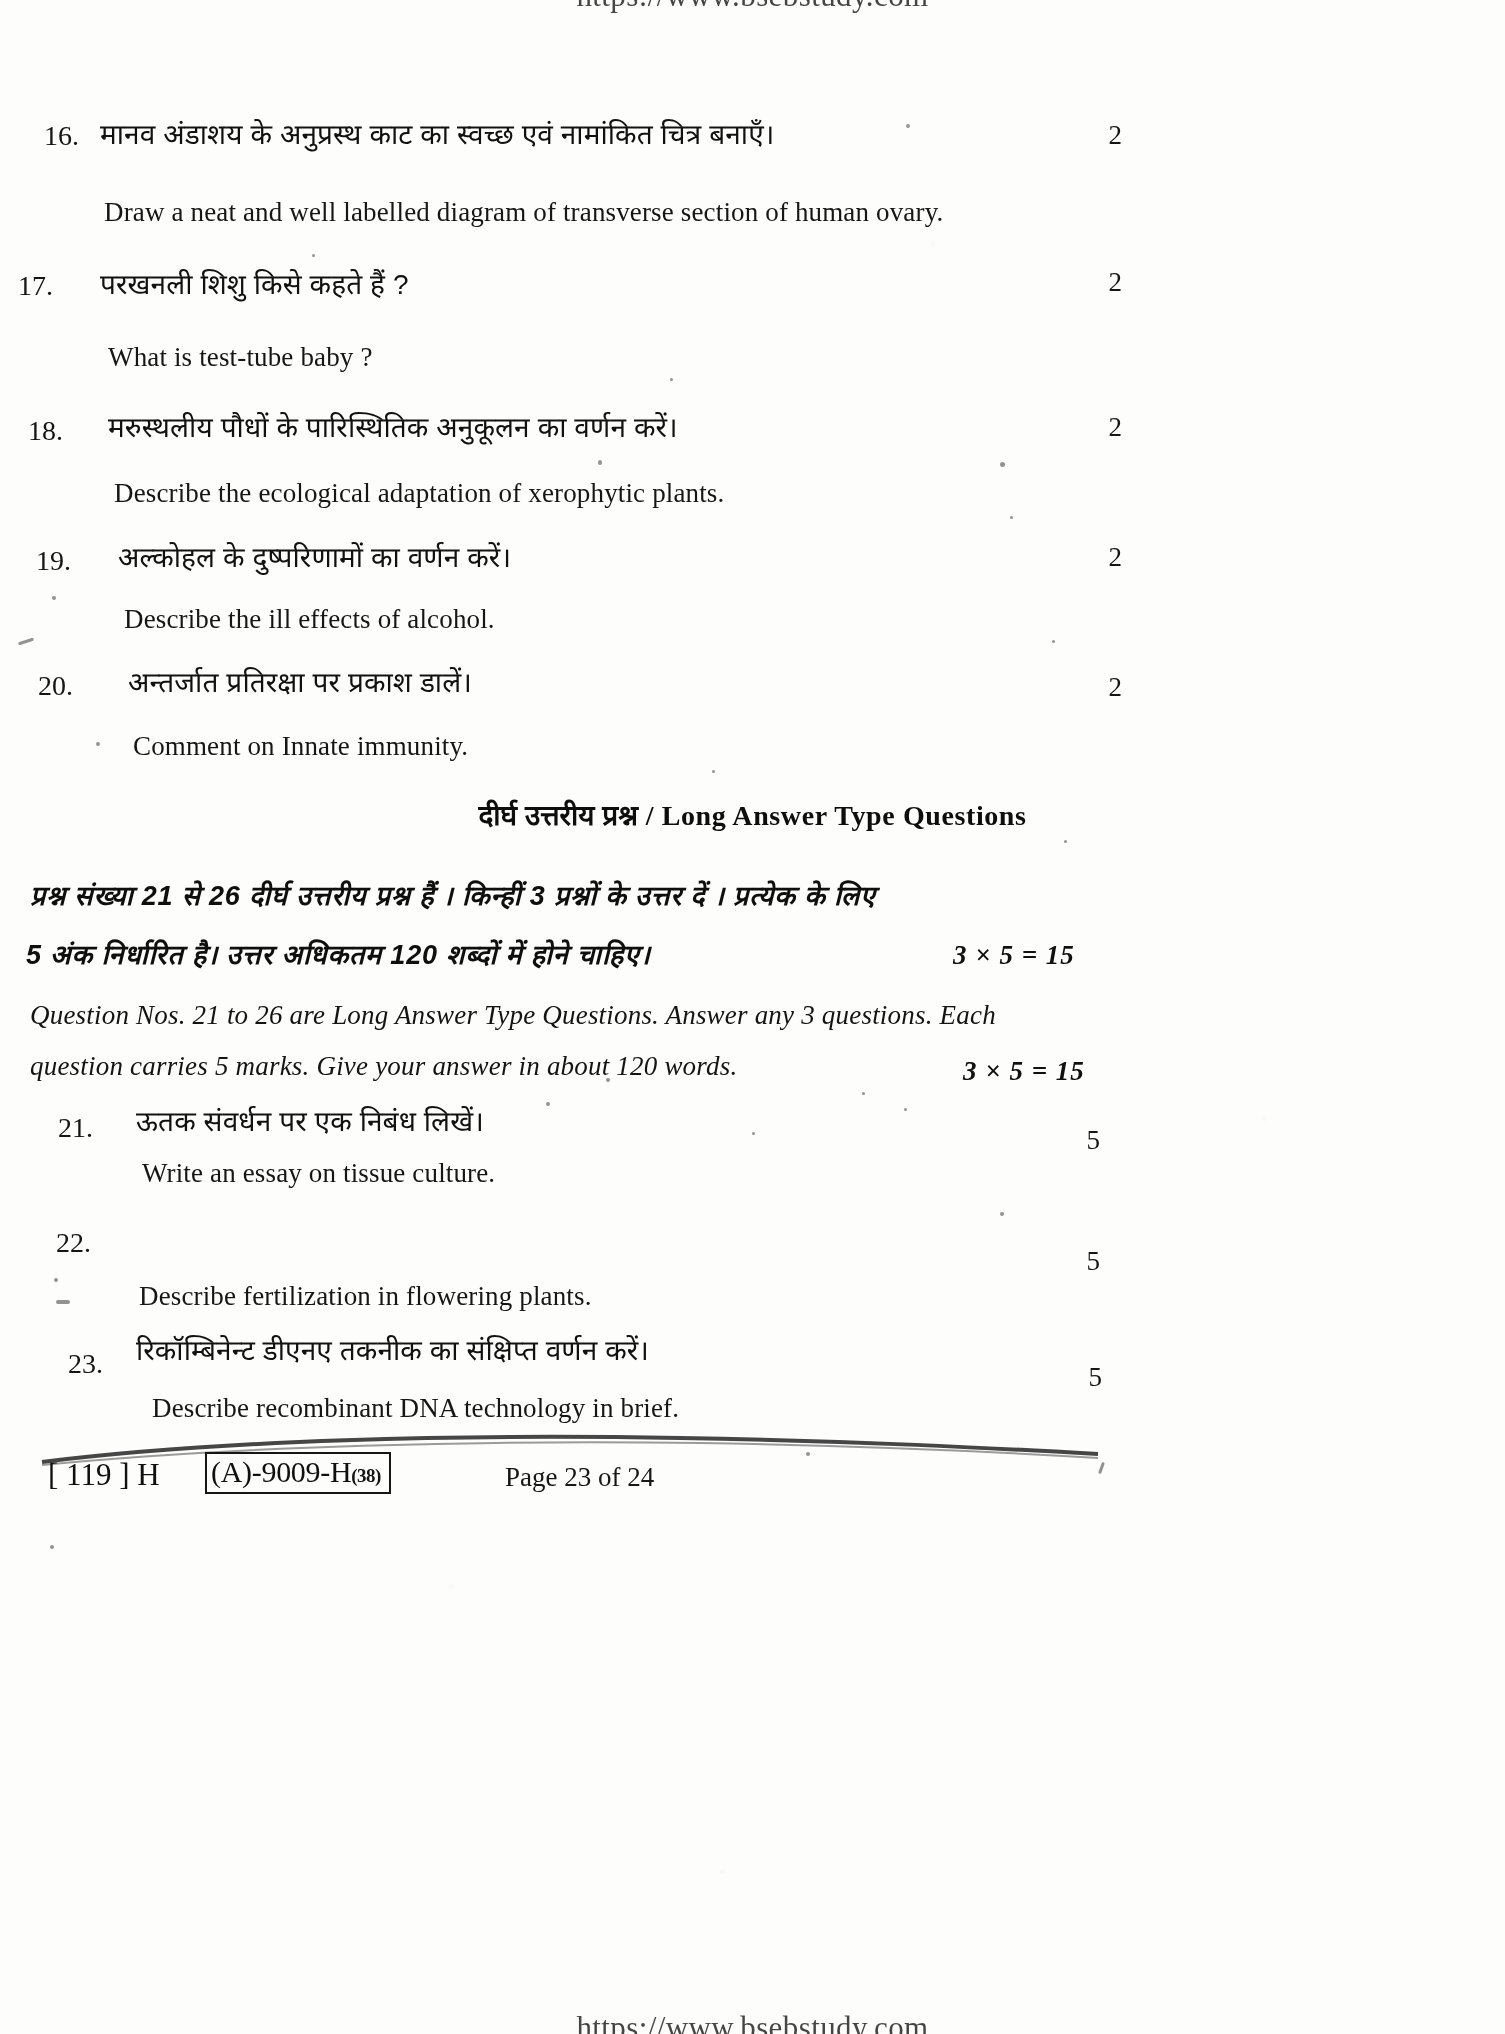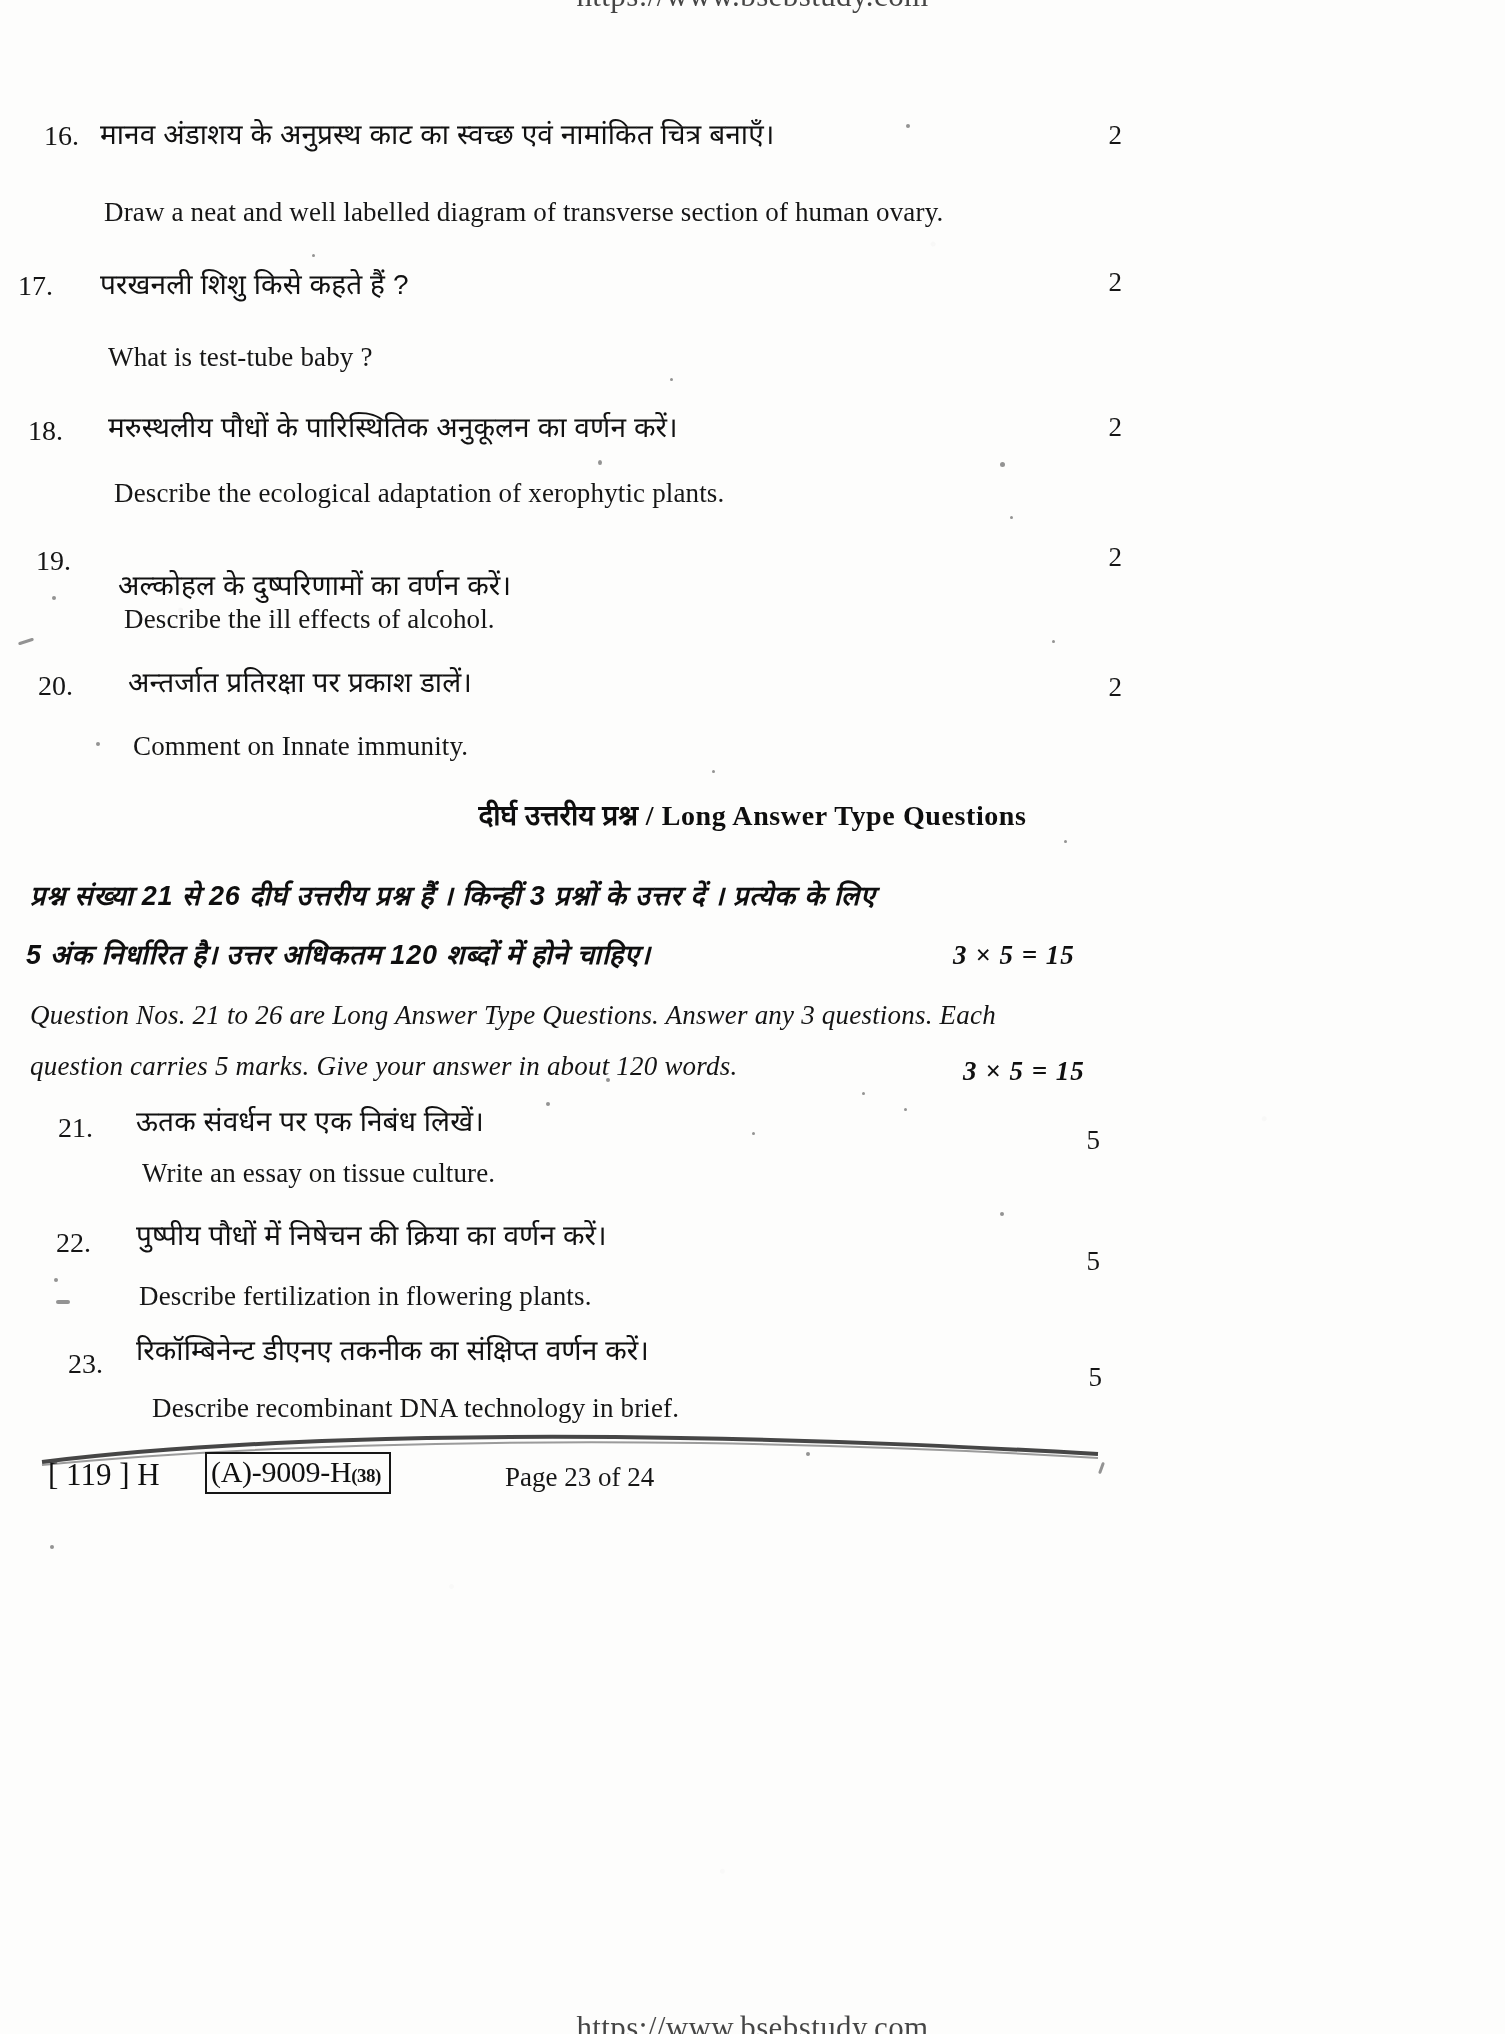--- a/index.html
+++ b/index.html
@@ -175,21 +175,21 @@
   <div class="abs hi" style="left:100px; top:267px; width:950px;">परखनली शिशु किसे कहते हैं ?</div>
   <div class="abs marks" style="left:1062px; top:267px;">2</div>
   <div class="abs en" style="left:108px; top:341px; width:1000px;">What is test-tube baby ?</div>
 
   <div class="abs qnum" style="left:28px; top:415px;">18.</div>
   <div class="abs hi" style="left:108px; top:410px; width:950px;">मरुस्थलीय पौधों के पारिस्थितिक अनुकूलन का वर्णन करें।</div>
   <div class="abs marks" style="left:1062px; top:412px;">2</div>
   <div class="abs en" style="left:114px; top:477px; width:1000px;">Describe the ecological adaptation of xerophytic plants.</div>
 
   <div class="abs qnum" style="left:36px; top:545px;">19.</div>
-  <div class="abs hi" style="left:118px; top:540px; width:950px;margin-top:28px;">अल्कोहल के दुष्परिणामों का वर्णन करें।</div>
+  <div class="abs hi" style="left:118px; top:540px; width:950px;">अल्कोहल के दुष्परिणामों का वर्णन करें।</div>
   <div class="abs marks" style="left:1062px; top:542px;">2</div>
   <div class="abs en" style="left:124px; top:603px; width:1000px;">Describe the ill effects of alcohol.</div>
 
   <div class="abs qnum" style="left:38px; top:670px;">20.</div>
   <div class="abs hi" style="left:128px; top:665px; width:950px;">अन्तर्जात प्रतिरक्षा पर प्रकाश डालें।</div>
   <div class="abs marks" style="left:1062px; top:672px;">2</div>
   <div class="abs en" style="left:133px; top:730px; width:1000px;">Comment on Innate immunity.</div>
 
   <div class="section-head" style="top:795px;">
     <span class="hi-part">दीर्घ उत्तरीय प्रश्न</span><span class="en-part"> / </span><span class="en-part">Long Answer Type Questions</span>
@@ -202,21 +202,20 @@
   <div class="abs instr-en" style="left:30px; top:1000px;">Question Nos. 21 to 26 are Long Answer Type Questions. Answer any 3 questions. Each</div>
   <div class="abs instr-en" style="left:30px; top:1051px;">question carries 5 marks. Give your answer in about 120 words.</div>
   <div class="abs marks-expr" style="left:963px; top:1056px;">3 × 5 = 15</div>
 
   <div class="abs qnum" style="left:58px; top:1112px;">21.</div>
   <div class="abs hi" style="left:136px; top:1104px; width:900px;">ऊतक संवर्धन पर एक निबंध लिखें।</div>
   <div class="abs marks" style="left:1040px; top:1125px;">5</div>
   <div class="abs en" style="left:142px; top:1157px; width:900px;">Write an essay on tissue culture.</div>
 
   <div class="abs qnum" style="left:56px; top:1227px;">22.</div>
-  <div class="abs hi" style="left:136px; top:1218px; width:900px;">पुष्पीय पौधों में निषेचन की क्रिया का वर्णन करें।</div>
   <div class="abs marks" style="left:1040px; top:1246px;">5</div>
   <div class="abs en" style="left:139px; top:1280px; width:900px;">Describe fertilization in flowering plants.</div>
 
   <div class="abs qnum" style="left:68px; top:1348px;">23.</div>
   <div class="abs hi" style="left:136px; top:1333px; width:900px;">रिकॉम्बिनेन्ट डीएनए तकनीक का संक्षिप्त वर्णन करें।</div>
   <div class="abs marks" style="left:1042px; top:1362px;">5</div>
   <div class="abs en" style="left:152px; top:1392px; width:900px;">Describe recombinant DNA technology in brief.</div>
 
   <svg class="smudge" style="left:40px; top:1432px;" width="1060" height="40" viewBox="0 0 1060 40">
     <path d="M2,30 C180,8 420,2 640,6 C820,9 950,16 1058,22" stroke="#262626" stroke-width="4" fill="none" opacity="0.85"></path>

